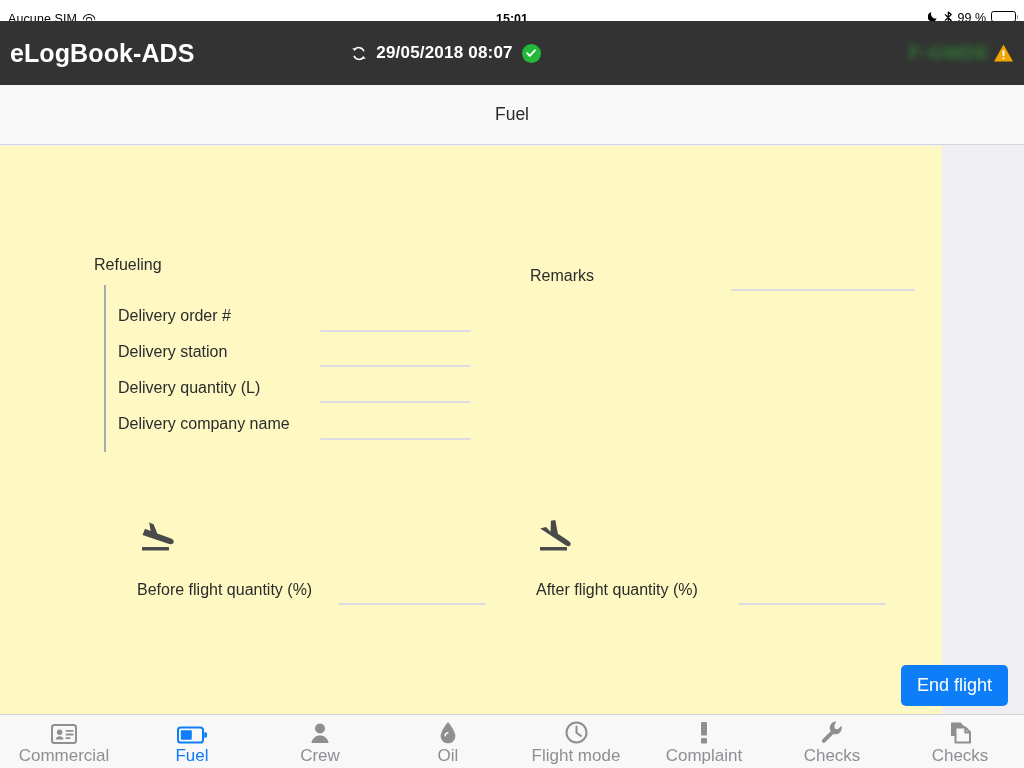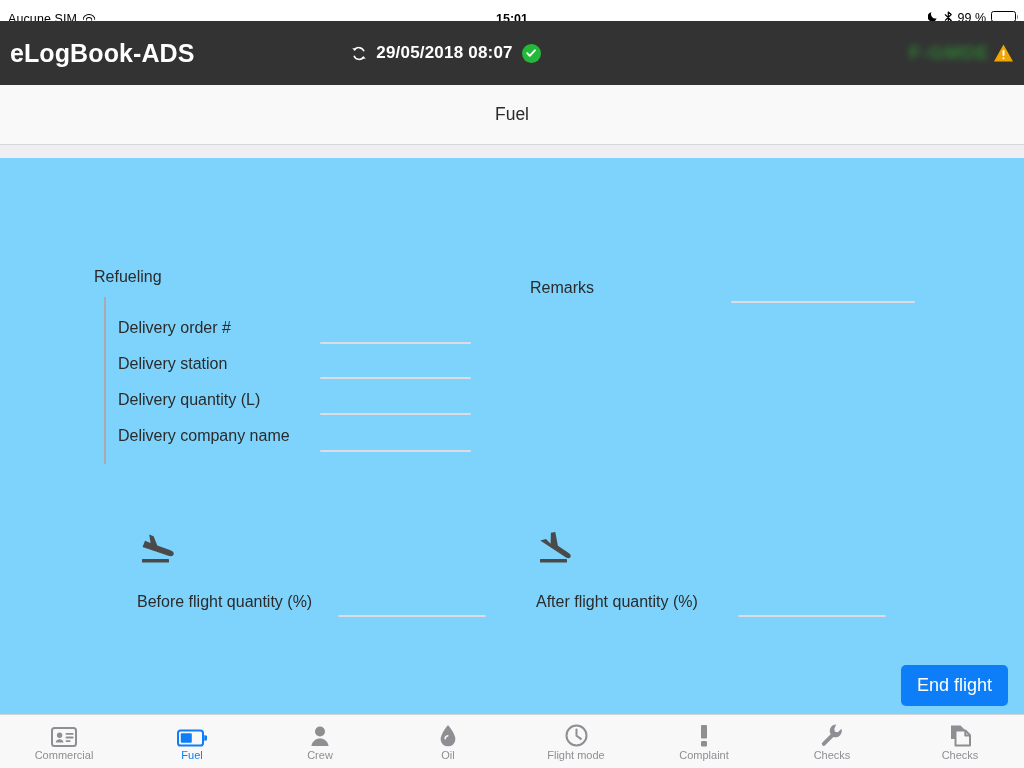--- a/index.html
+++ b/index.html
@@ -75,23 +75,22 @@
   
   .subbar {
     position: absolute; top: 85px; left: 0; width: 1024px; height: 60px;
     background: #f9f9fa; border-bottom: 1px solid #d6d6db;
     display: flex; align-items: center; justify-content: center;
   }
   .subbar-title { font-size: 17.5px; color: #2b2b2b; }
 
   
   .content {
-    position: absolute; top: 146px; left: 0; width: 1024px; height: 568px;
-    background: #7dd3fc;
-    margin-top: 12px;
+    position: absolute; top: 146px; left: 0; width: 942px; height: 568px;
+    background: #fef9c3;
   }
 
   .section-label { position: absolute; font-size: 16px; color: #2b2b2b; }
 
   .vrule { position: absolute; width: 2px; background: #a9a9b0; }
 
   .field-label { position: absolute; font-size: 16px; color: #2b2b2b; white-space: nowrap; }
   .field-line { position: absolute; height: 2px; background: #dcdce2; border-radius: 1px; }
   .field-input {
     position: absolute; background: transparent; border: none; outline: none;
@@ -113,21 +112,21 @@
     position: absolute; bottom: 0; left: 0; width: 1024px; height: 54px;
     background: #f8f8f9; border-top: 1px solid #d2d2d7;
     display: flex;
   }
   .tab {
     flex: 1; display: flex; flex-direction: column; align-items: center;
     justify-content: center; gap: 3px; cursor: pointer; color: #8e8e93;
   }
   .tab .tab-ico { height: 24px; display: flex; align-items: flex-end; justify-content: center; }
   .tab .tab-ico svg { display: block; }
-  .tab-label { font-size: 11px; line-height: 1; }
+  .tab-label { font-size: 17px; line-height: 1; }
   .tab.active { color: #0d7ef7; }
 </style>
 </head>
 <body>
 
 <div id="app">
 
   <div class="statusbar">
     <div class="sb-left">
       <span class="carrier">Aucune SIM</span>

